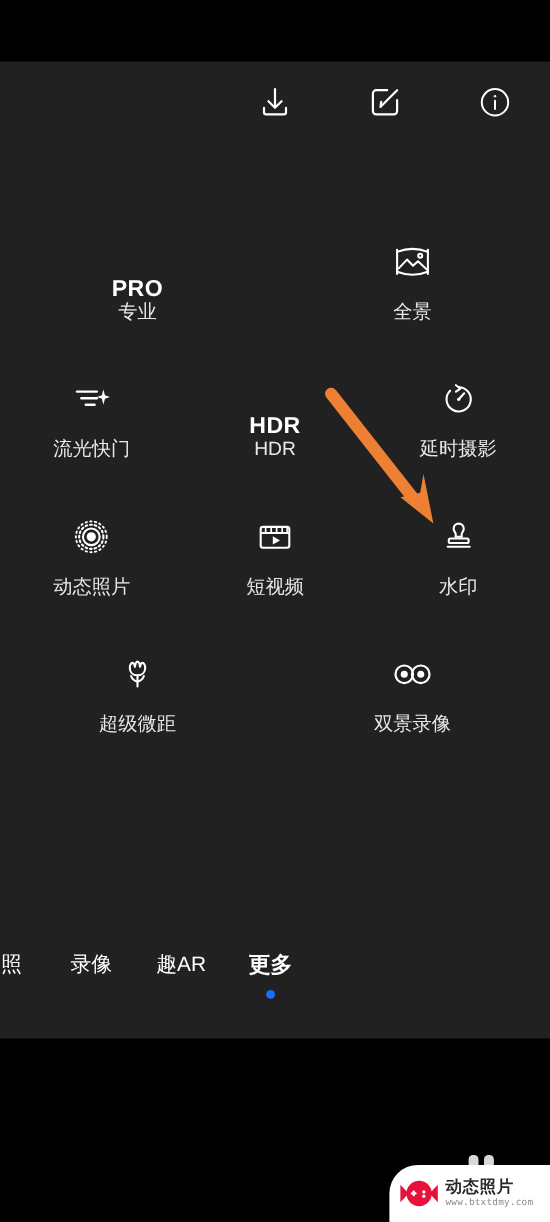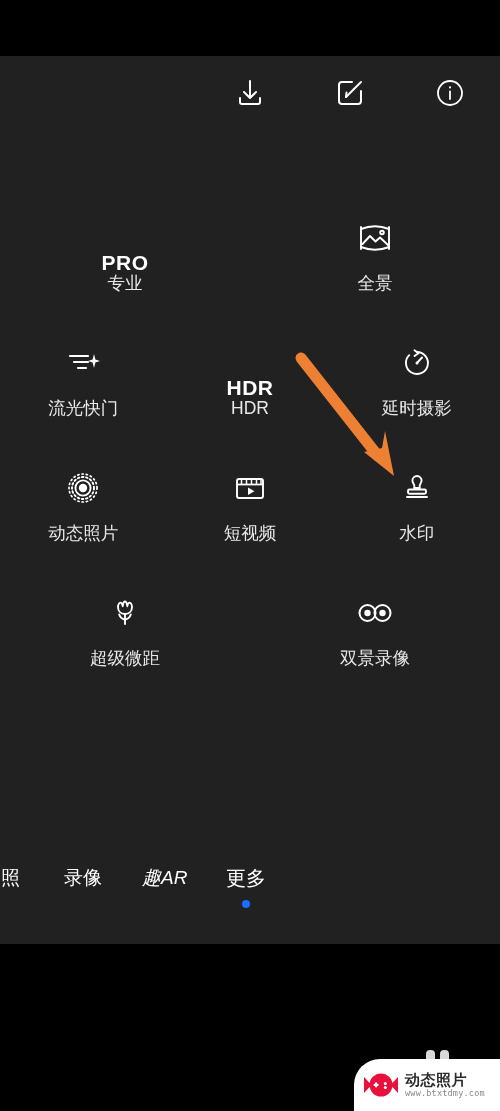--- a/index.html
+++ b/index.html
@@ -116,33 +116,33 @@
     align-items: center;
     cursor: pointer;
   }
   .tab-label {
     font-size: 19px;
     color: #ffffff;
     line-height: 1;
     white-space: nowrap;
   }
   .tab.active .tab-label {
-    font-weight: normal;
+    font-weight: bold;
     font-size: 20px;
   }
   .tab-dot {
     margin-top: 12px;
     width: 8px;
     height: 8px;
     border-radius: 50%;
     background: #1a6dff;
   }
   .t-photo { left: -18px; }
   .t-video { left: 64px; }
-  .t-ar    { left: 142px; font-style: italic; }
+  .t-ar    { left: 142px; }
   .t-more  { left: 226px; }
 
   
   .annot-arrow {
     position: absolute;
     left: 286px;
     top: 348px;
     width: 130px;
     height: 145px;
     pointer-events: none;

